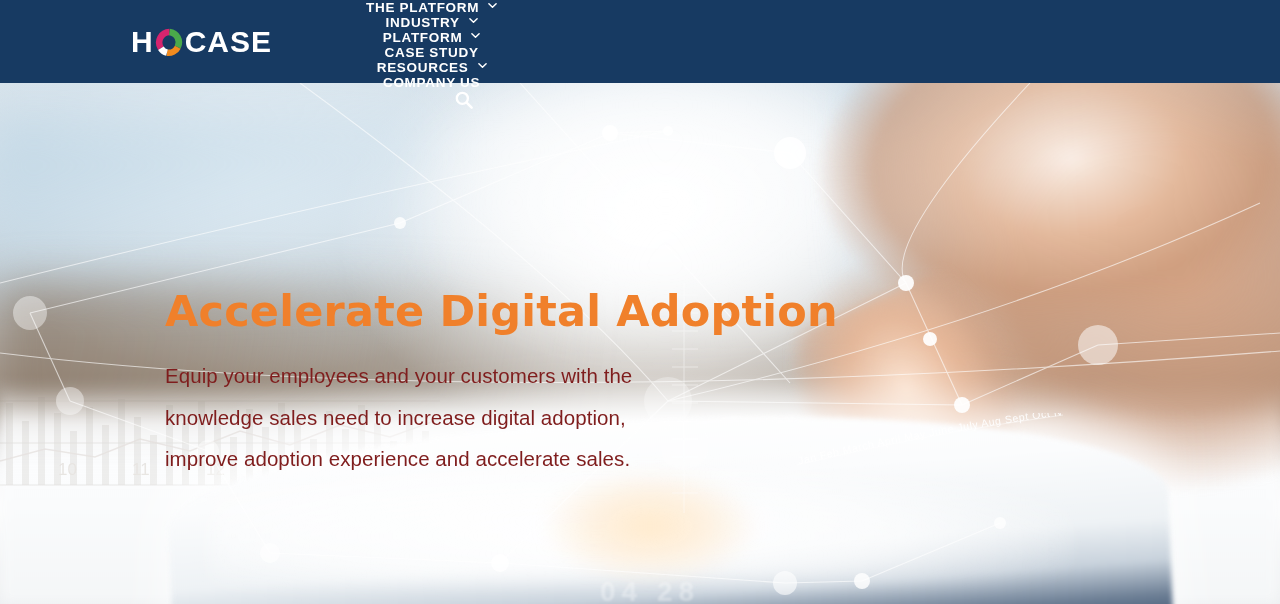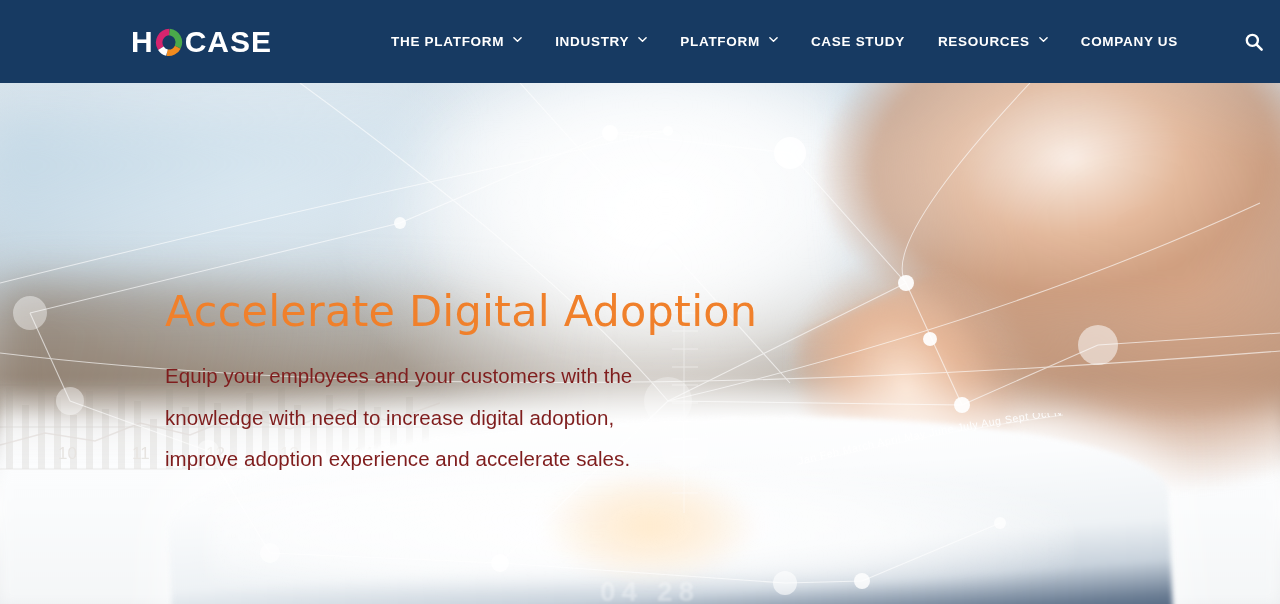--- a/index.html
+++ b/index.html
@@ -31,22 +31,23 @@
     font-size:30px;
     font-weight:bold;
     letter-spacing:1px;
     line-height:1;
     display:flex; align-items:center;
   }
   .logo-ring { display:inline-block; width:29px; height:29px; margin:0 1px; position:relative; top:1px; }
 
   .nav {
     display:flex; align-items:center;
-    margin-left:119px;
+    margin-left:94px;
     height:100%;
+    flex-direction:column;
   }
   .nav-item {
     display:flex; align-items:center;
     color:#ffffff;
     font-size:13.5px;
     font-weight:bold;
     letter-spacing:0.7px;
     padding:0 0;
     margin-right:33px;
     cursor:pointer;
@@ -117,21 +118,21 @@
     filter:blur(18px);
   }
   .bg-desk {
     position:absolute; left:0; bottom:0; width:100%; height:42%;
     background:linear-gradient(180deg, rgba(255,255,255,0) 0%, rgba(252,253,254,0.85) 18%, #fbfcfd 46%, #f4f6f7 100%);
     filter:blur(6px);
   }
 
   
   .chart-overlay {
-    position:absolute; left:0; top:292px; width:440px; height:115px;
+    position:absolute; left:0; top:308px; width:440px; height:115px;
     opacity:0.30;
     text-align:right;
   }
   .chart-overlay svg { display:block; }
 
   
   .tablet {
     position:absolute; left:170px; bottom:-74px;
     width:1000px; height:260px;
     background:linear-gradient(178deg, #ffffff 0%, #fbfcfd 26%, #eef2f5 52%, #c8d2dc 66%, #6d7f95 78%, #38506e 88%, #2b3b55 100%);
@@ -208,21 +209,21 @@
 
   
   .hero-copy {
     position:absolute; left:165px; top:206px;
     width:620px;
     z-index:20;
   }
   .hero-title {
     color:#f0802b;
     font-size:43px;
-    font-weight:400;
+    font-weight:700;
     line-height:1.05;
     letter-spacing:0.2px;
     white-space:nowrap;
     font-family:"DejaVu Sans", sans-serif;
   }
   .hero-sub {
     margin-top:21px;
     color:#7f1d1d;
     font-size:20.5px;
     line-height:2.02;
@@ -456,19 +457,19 @@
             <textPath href="#arcpath" startOffset="2">Jan Feb March April May June July Aug Sept Oct Nov</textPath>
           </text>
         </svg>
       </div>
     </div>
 
     <div class="hero-copy">
       <h1 class="hero-title">Accelerate Digital Adoption</h1>
       <div class="hero-sub">
         <span>Equip your employees and your customers with the</span>
-        <span>knowledge with need to increase digital adoption,</span>
+        <span>knowledge sales need to increase digital adoption,</span>
         <span>improve adoption experience and accelerate sales.</span>
       </div>
     </div>
 
   </div>
 </div>
 
 </body></html>

